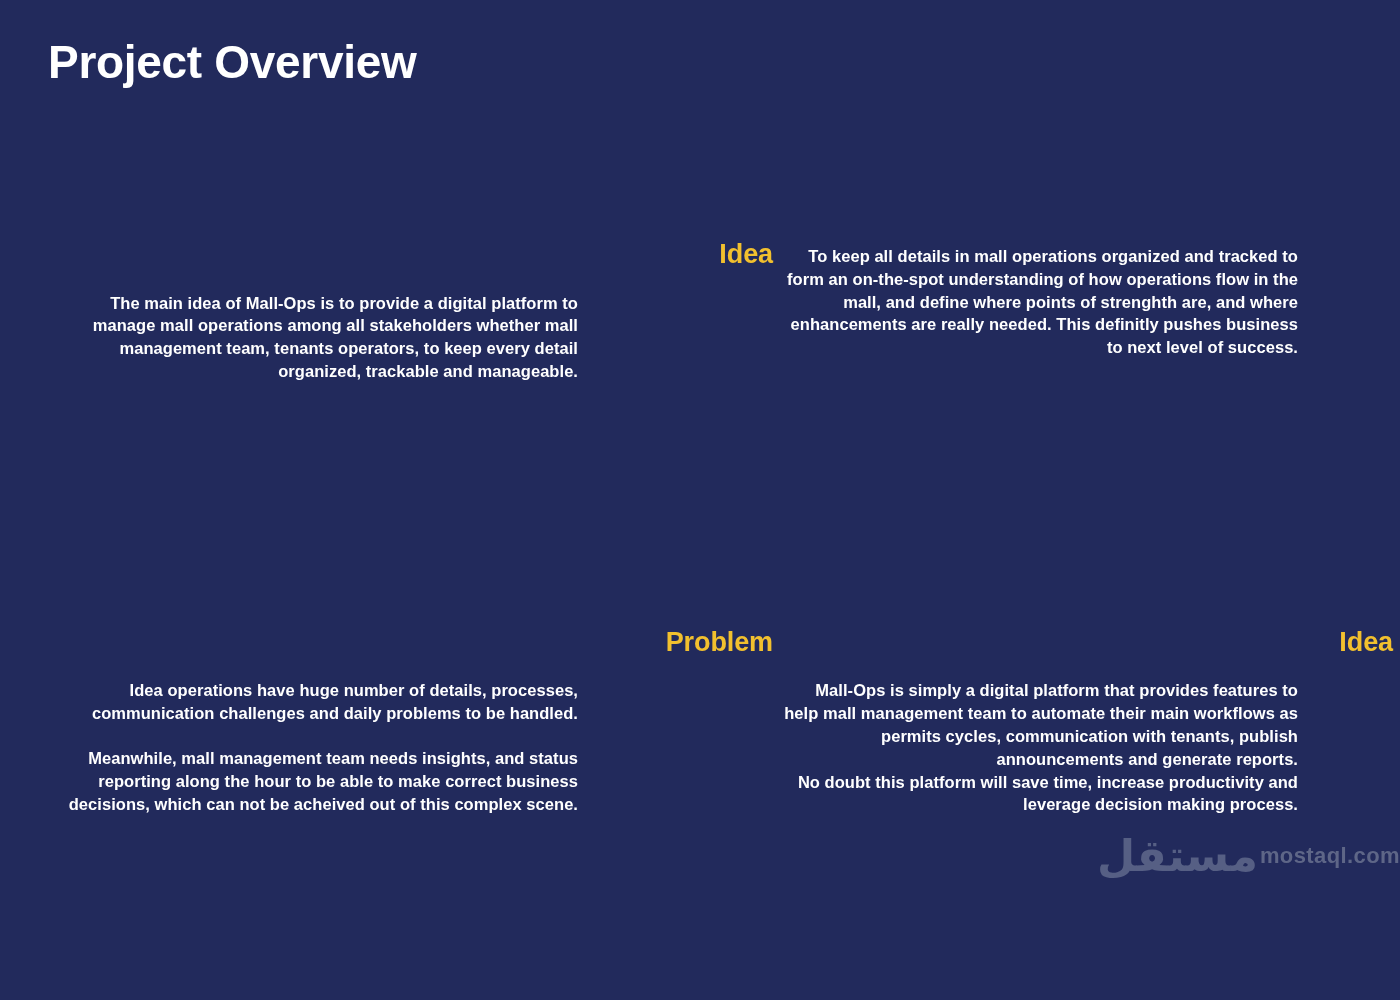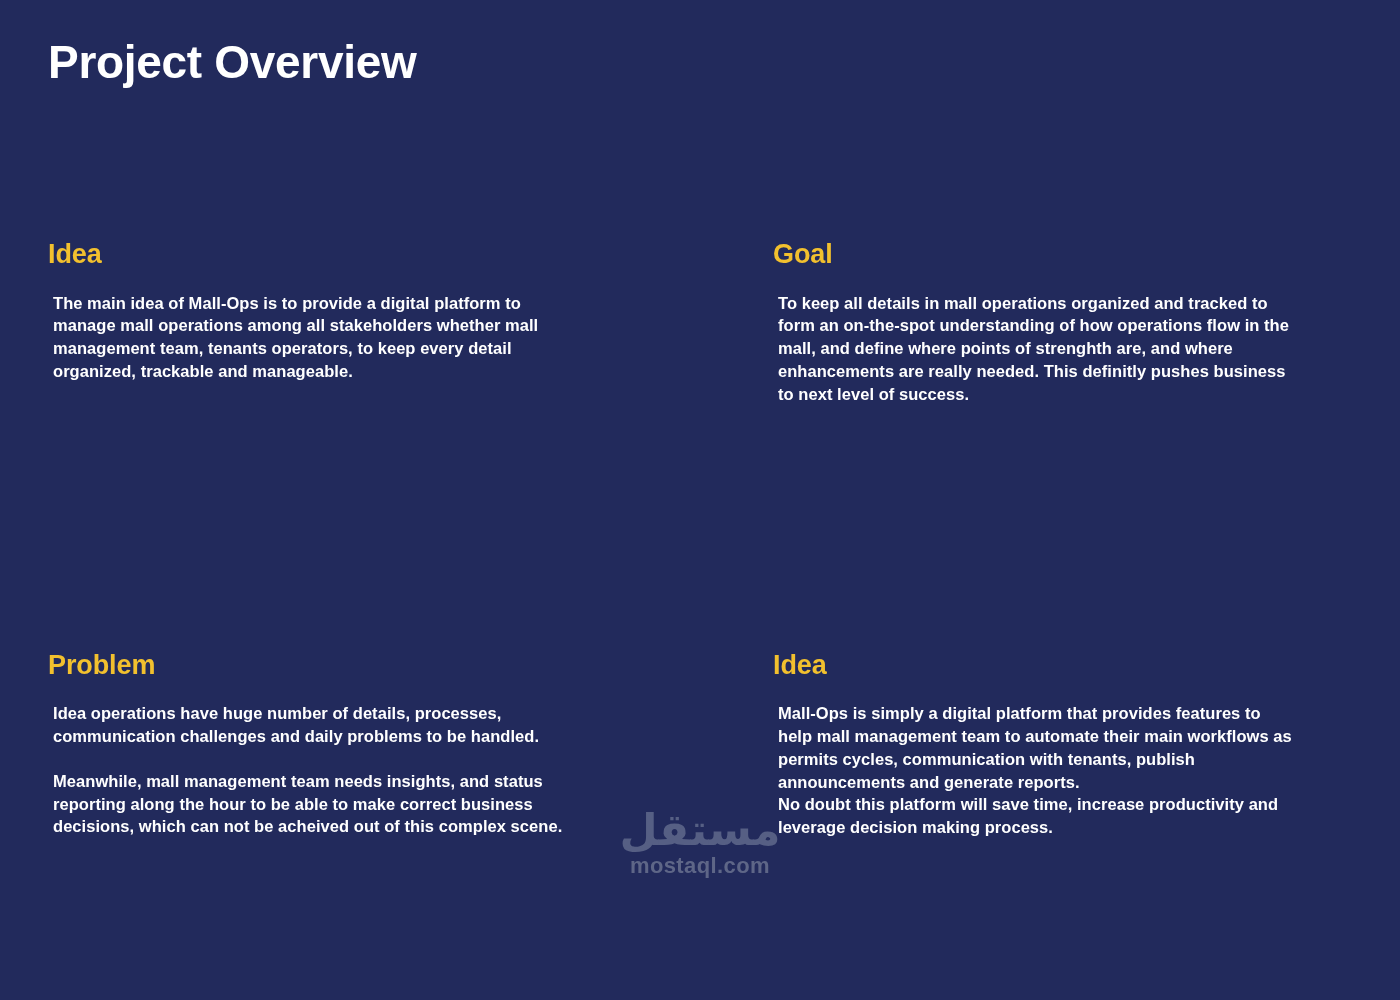--- a/index.html
+++ b/index.html
@@ -45,20 +45,21 @@
     left: 0;
     top: 240px;
     width: 1400px;
     display: grid;
     grid-template-columns: 725px 620px;
     grid-template-rows: auto auto;
     column-gap: 0px;
     row-gap: 0px;
     padding-left: 48px;
     box-sizing: border-box;
+    text-align: right;
   }
 
   .section {
     width: 100%;
     box-sizing: border-box;
   }
   .section.row-bottom {
     padding-top: 240px;
   }
   .section.col-right {
@@ -91,21 +92,20 @@
     max-width: 520px;
   }
 
   
   .footer-logo {
     position: absolute;
     left: 0;
     right: 0;
     bottom: 22px;
     display: flex;
-    flex-direction: column;
     align-items: center;
     justify-content: flex-end;
     gap: 2px;
     user-select: none;
   }
   .logo-mark {
     font-family: "DejaVu Sans", sans-serif;
     font-size: 44px;
     line-height: 1;
     font-weight: 700;
@@ -129,21 +129,20 @@
   <h1 class="page-title">Project Overview</h1>
 
   <div class="sections">
 
     <div class="section col-left row-top">
       <h2 class="section-heading">Idea</h2>
       <p class="section-body">The main idea of Mall-Ops is to provide a digital platform to manage mall operations among all stakeholders whether mall management team, tenants operators, to keep every detail organized, trackable and manageable.</p>
     </div>
 
     <div class="section col-right row-top">
-      <h2 class="section-heading">Goal</h2>
       <p class="section-body">To keep all details in mall operations organized and tracked to form an on-the-spot understanding of how operations flow in the mall, and define where points of strenghth are, and where enhancements are really needed. This definitly pushes business to next level of success.</p>
     </div>
 
     <div class="section col-left row-bottom">
       <h2 class="section-heading">Problem</h2>
       <p class="section-body">Idea operations have  huge number of details, processes, communication challenges and daily problems to be handled.</p>
       <p class="section-body">Meanwhile, mall management team needs insights, and status reporting along the hour to be able to make correct business decisions, which can not be acheived out of  this complex scene.</p>
     </div>
 
     <div class="section col-right row-bottom">

